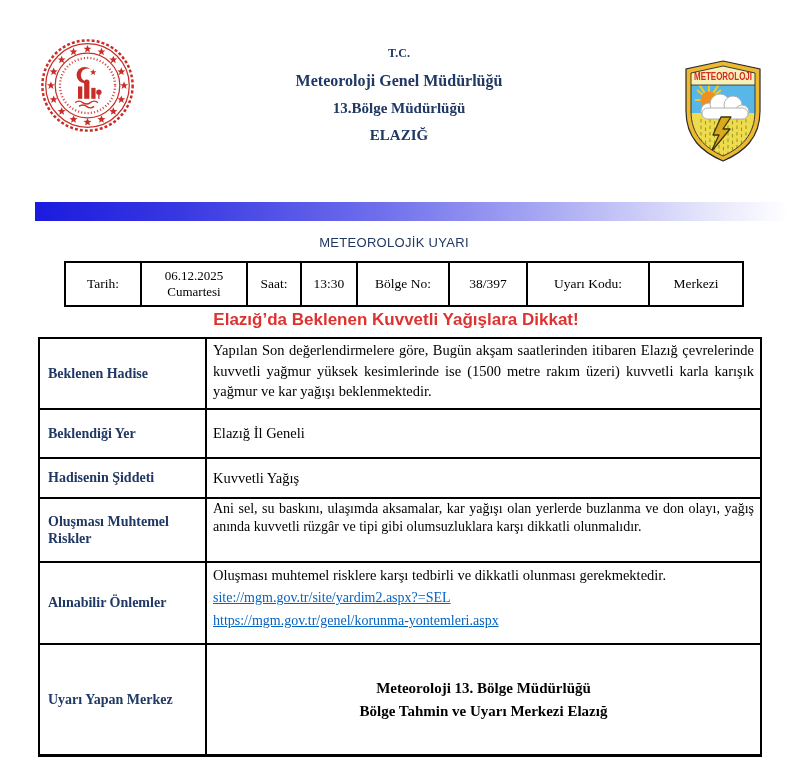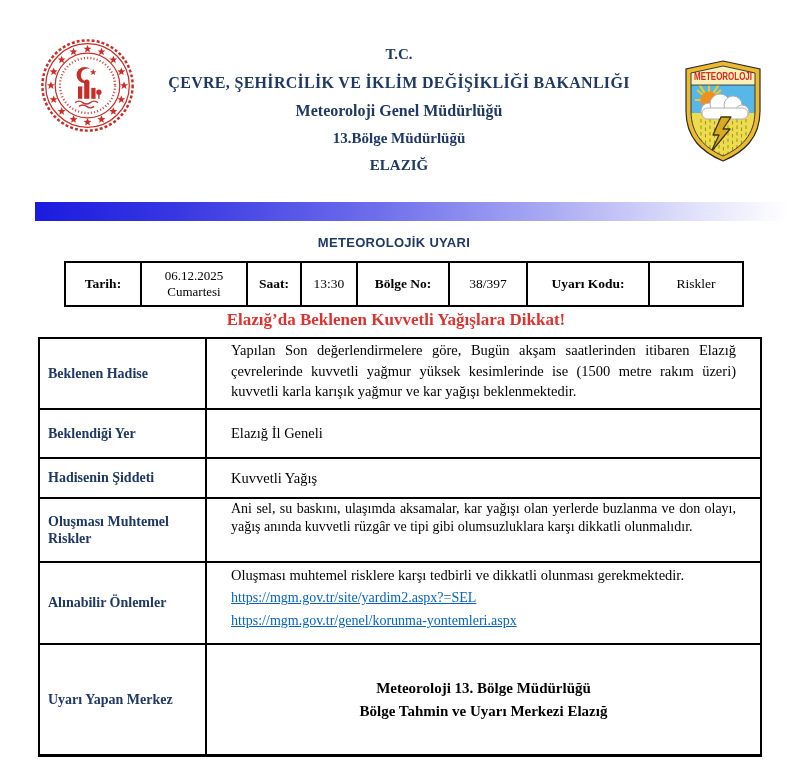--- a/index.html
+++ b/index.html
@@ -6,54 +6,54 @@
   .page{position:relative;width:788px;height:764px;background:#fff;
         font-family:"Liberation Serif",serif;color:#000;overflow:hidden;}
 
   
   .seal{position:absolute;left:40px;top:38px;width:95px;height:95px;}
   .shield{position:absolute;left:683px;top:59px;width:80px;height:104px;}
 
   
   .htext{position:absolute;left:120px;right:110px;top:46px;text-align:center;
          color:#203864;font-weight:bold;}
-  .hl1{font-size:15px;margin-bottom:11px;font-family:Liberation Serif, serif;}
+  .hl1{font-size:12px;margin-bottom:11px;font-family:Liberation Serif, serif;}
   .hl2{font-size:16px;margin-bottom:10px;letter-spacing:.3px;}
   .hl3{font-size:16px;margin-bottom:10px;}
   .hl4{font-size:15px;margin-bottom:10px;}
   .hl5{font-size:15px;}
 
   .grad{position:absolute;left:35px;right:0;top:202px;height:19px;
         background:linear-gradient(90deg,#1b1bdf 0%,#3636e2 18%,#6d6dec 45%,
                    #a9a9f3 68%,#e2e2fb 88%,#ffffff 100%);}
 
   .sect{position:absolute;left:0;right:0;top:235px;text-align:center;
-        font-family:"Liberation Sans",sans-serif;font-weight:bold;
+        font-family:"Liberation Sans",sans-serif;font-weight:normal;
         font-size:13px;color:#203864;letter-spacing:.3px;}
 
   
   table{border-collapse:collapse;}
   .info{position:absolute;left:64px;top:261px;table-layout:fixed;width:678px;}
   .info td{border:2px solid #000;height:42px;text-align:center;
            font-size:13.5px;padding:0 2px;}
-  .info .lb{font-weight:bold;}
+  .info .lb{font-weight:normal;}
   .info .two{font-size:13px;line-height:1.2;}
 
   .alert{position:absolute;left:4px;right:0;top:310px;text-align:center;
-         font-family:Liberation Serif, serif;font-weight:bold;
+         font-family:Liberation Sans, sans-serif;font-weight:bold;
          font-size:17px;color:#dd3330;}
 
   
   .detail{position:absolute;left:38px;top:337px;width:724px;table-layout:fixed;
           border:2px solid #000;}
   .detail td{border:2px solid #000;padding:0;vertical-align:middle;}
   .detail tr:last-child td{border-bottom:3px solid #000;}
   .dl{color:#203864;font-weight:bold;font-size:14px;padding:2px 4px 2px 8px !important;
       line-height:1.25;}
-  .dc{font-size:14.5px;padding:1px 24px !important;}
+  .dc{font-size:14.5px;padding:1px 6px !important;}
   .top{vertical-align:top !important;}
   .just{text-align:justify;line-height:1.42;font-size:14.5px;}
   .just2{text-align:justify;line-height:1.32;font-size:14px;}
   .boldc{font-weight:bold;font-size:15px;letter-spacing:.1px;}
   .lnkline{line-height:1.55;}
   .lnk{color:#0563c1;text-decoration:underline;font-size:14px;cursor:pointer;}
   .centerc{text-align:center;font-weight:bold;font-size:15px;}
   .centerc .cl{margin:6px 0;}
 </style>
 </head>
@@ -149,21 +149,20 @@
         <rect x="8" y="7" width="64" height="19" fill="#f7f0b8"></rect>
         <line x1="8" y1="26" x2="72" y2="26" stroke="#2a2a2a" stroke-width="0.8"></line>
         <text x="40" y="21" text-anchor="middle" font-family="Liberation Sans, sans-serif" font-size="10" font-weight="bold" fill="#d42a20" textLength="58" lengthAdjust="spacingAndGlyphs">METEOROLOJİ</text>
       </g>
       <path d="M40,7 L72,14 V52 C72,76 58,89 40,97 C22,89 8,76 8,52 V14 Z" fill="none" stroke="#2a2a2a" stroke-width="0.9"></path>
     </svg>
   </div>
 
   <div class="htext">
     <div class="hl1">T.C.</div>
-    <div class="hl2">ÇEVRE, ŞEHİRCİLİK VE İKLİM DEĞİŞİKLİĞİ BAKANLIĞI</div>
     <div class="hl3">Meteoroloji Genel Müdürlüğü</div>
     <div class="hl4">13.Bölge Müdürlüğü</div>
     <div class="hl5">ELAZIĞ</div>
   </div>
 
   <div class="grad"></div>
 
   <div class="sect">METEOROLOJİK UYARI</div>
 
   <table class="info">
@@ -182,21 +181,21 @@
       <td class="lb">Tarih:</td>
       <td class="two">
         <div>06.12.2025</div>
         <div>Cumartesi</div>
       </td>
       <td class="lb">Saat:</td>
       <td>13:30</td>
       <td class="lb">Bölge No:</td>
       <td>38/397</td>
       <td class="lb">Uyarı Kodu:</td>
-      <td>Riskler</td>
+      <td>Merkezi</td>
     </tr>
   </tbody>
     </table>
 
   <div class="alert">Elazığ’da Beklenen Kuvvetli Yağışlara Dikkat!</div>
 
   <table class="detail">
     <colgroup>
         <col style="width:167px">
         <col>
@@ -215,21 +214,21 @@
       <td class="dc">Kuvvetli Yağış</td>
     </tr>
     <tr>
       <td class="dl" style="height:58px">Oluşması Muhtemel Riskler</td>
       <td class="dc just2 top">Ani sel, su baskını, ulaşımda aksamalar,  kar yağışı olan yerlerde buzlanma ve don olayı, yağış anında kuvvetli rüzgâr ve tipi gibi olumsuzluklara karşı dikkatli olunmalıdır.</td>
     </tr>
     <tr>
       <td class="dl" style="height:76px">Alınabilir Önlemler</td>
       <td class="dc top">
         <div class="lnkline">Oluşması muhtemel risklere karşı tedbirli ve dikkatli olunması gerekmektedir.</div>
-        <div class="lnkline"><a class="lnk">https://mgm.gov.tr/site/yardim2.aspx?=SEL</a></div>
+        <div class="lnkline"><a class="lnk">site://mgm.gov.tr/site/yardim2.aspx?=SEL</a></div>
         <div class="lnkline"><a class="lnk">https://mgm.gov.tr/genel/korunma-yontemleri.aspx</a></div>
       </td>
     </tr>
     <tr>
       <td class="dl" style="height:105px">Uyarı Yapan Merkez</td>
       <td class="dc centerc">
         <div class="cl">Meteoroloji 13. Bölge Müdürlüğü</div>
         <div class="cl">Bölge Tahmin ve Uyarı Merkezi Elazığ</div>
       </td>
     </tr>

